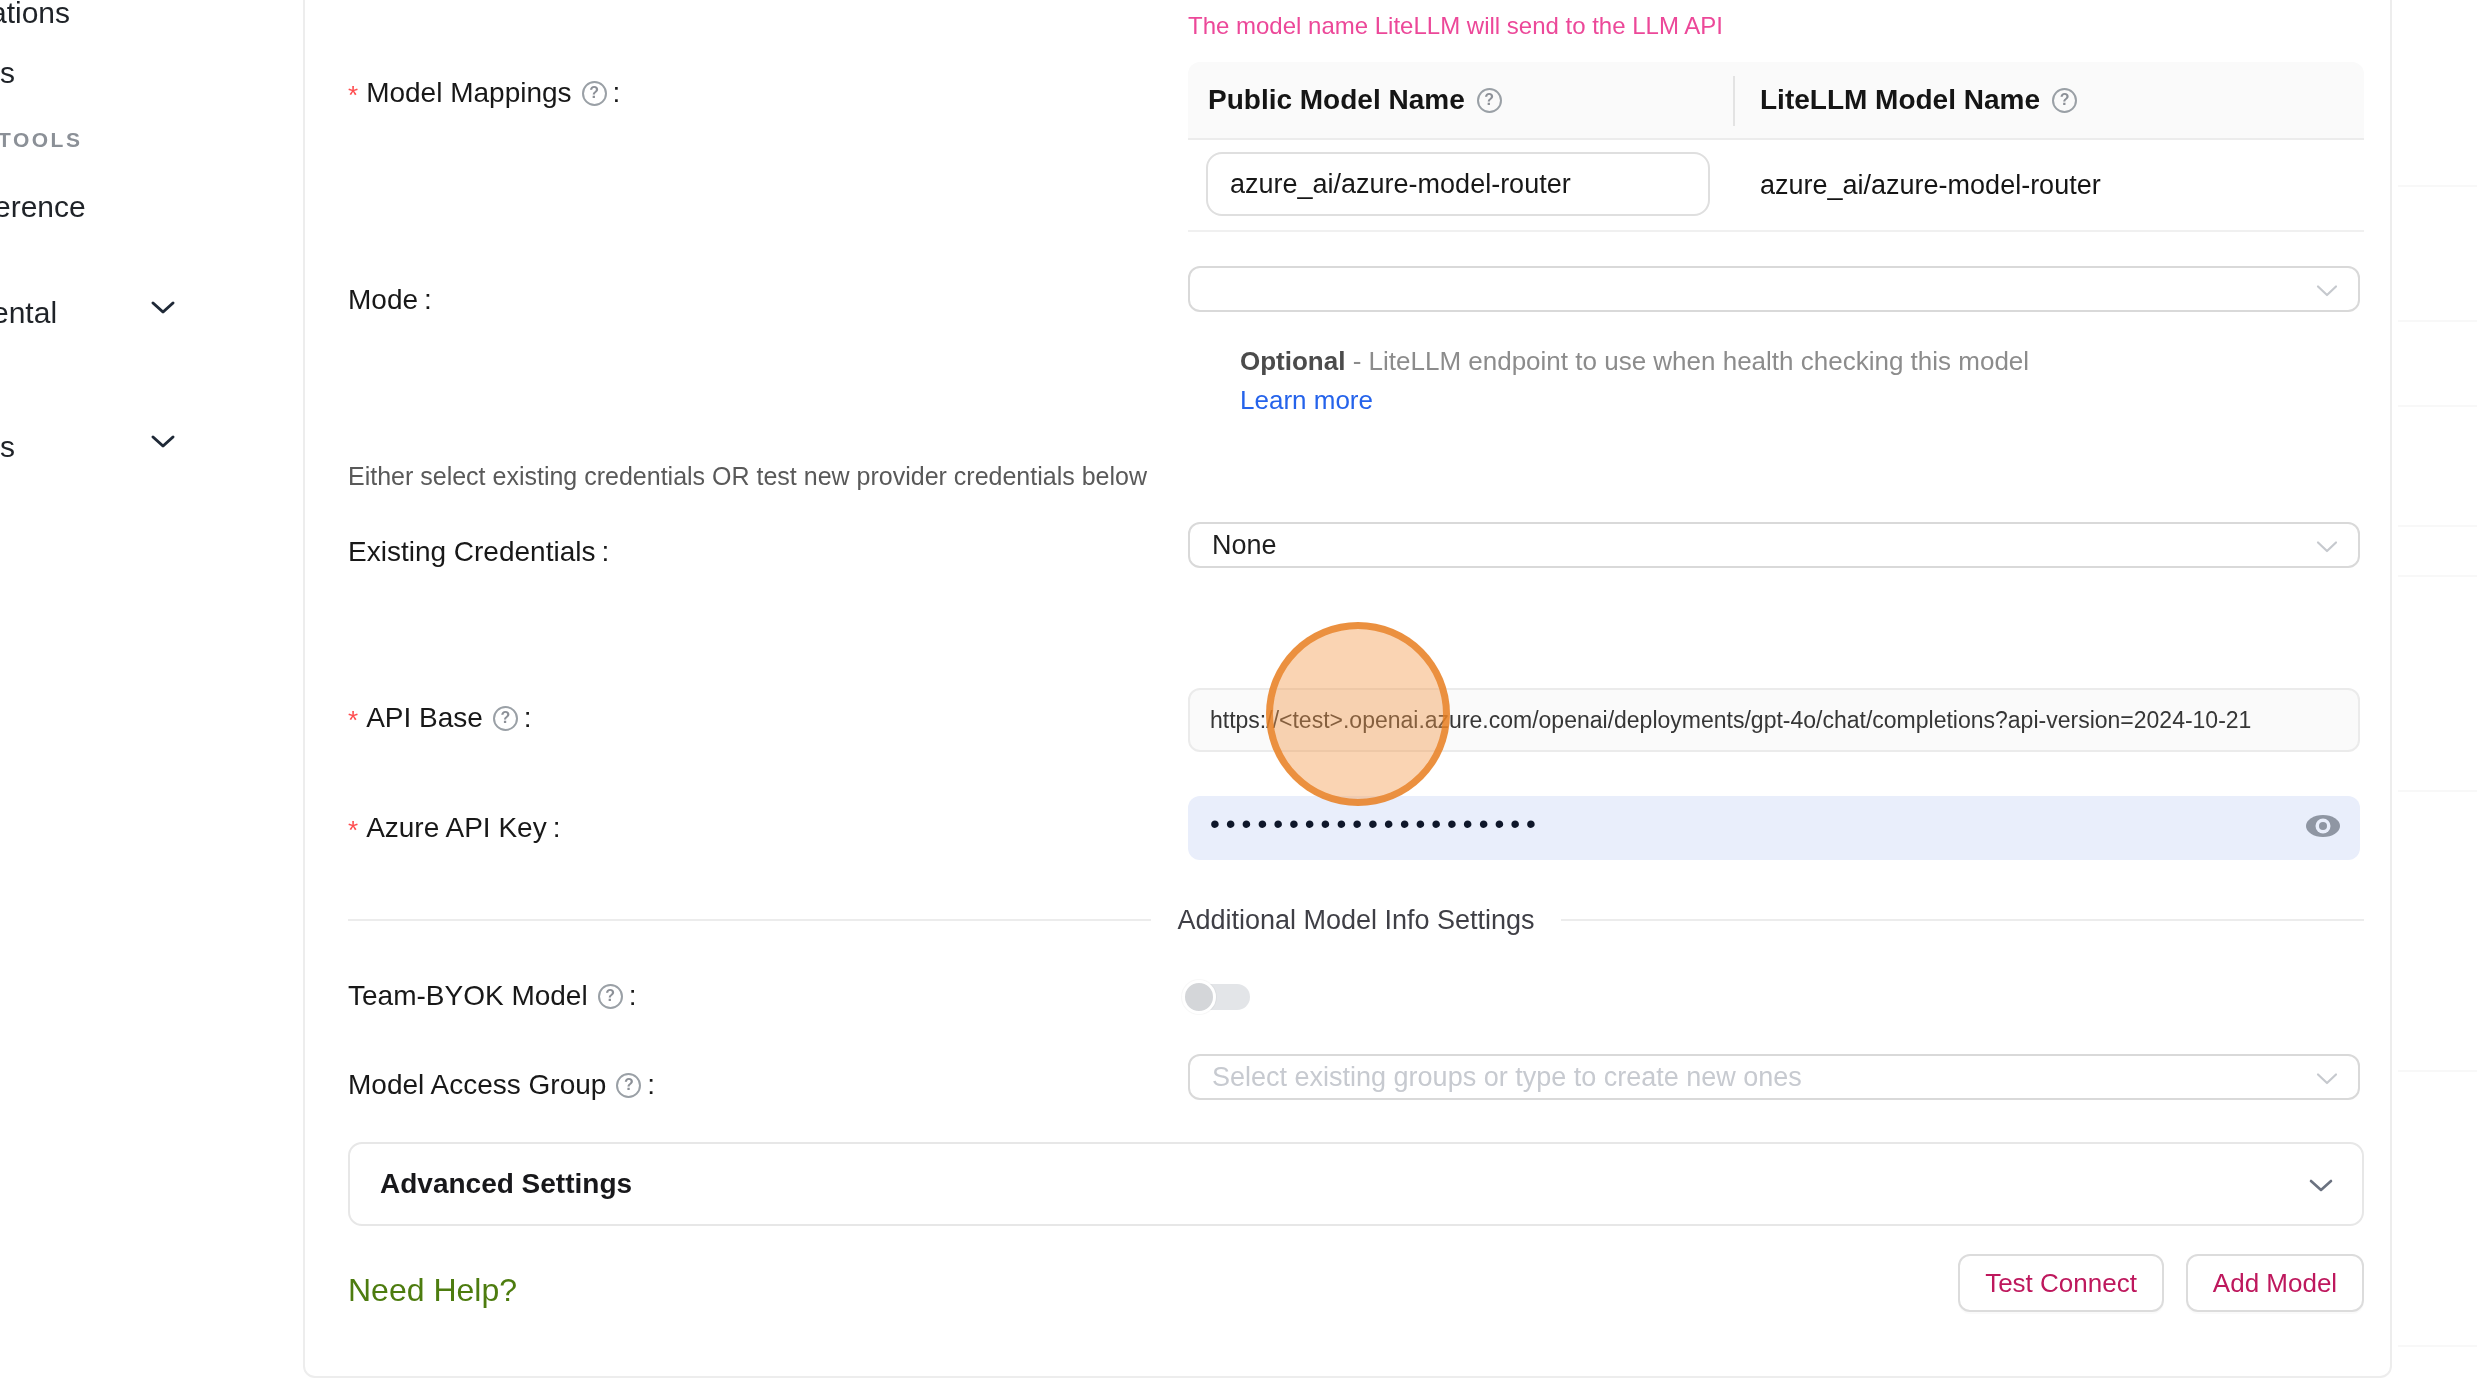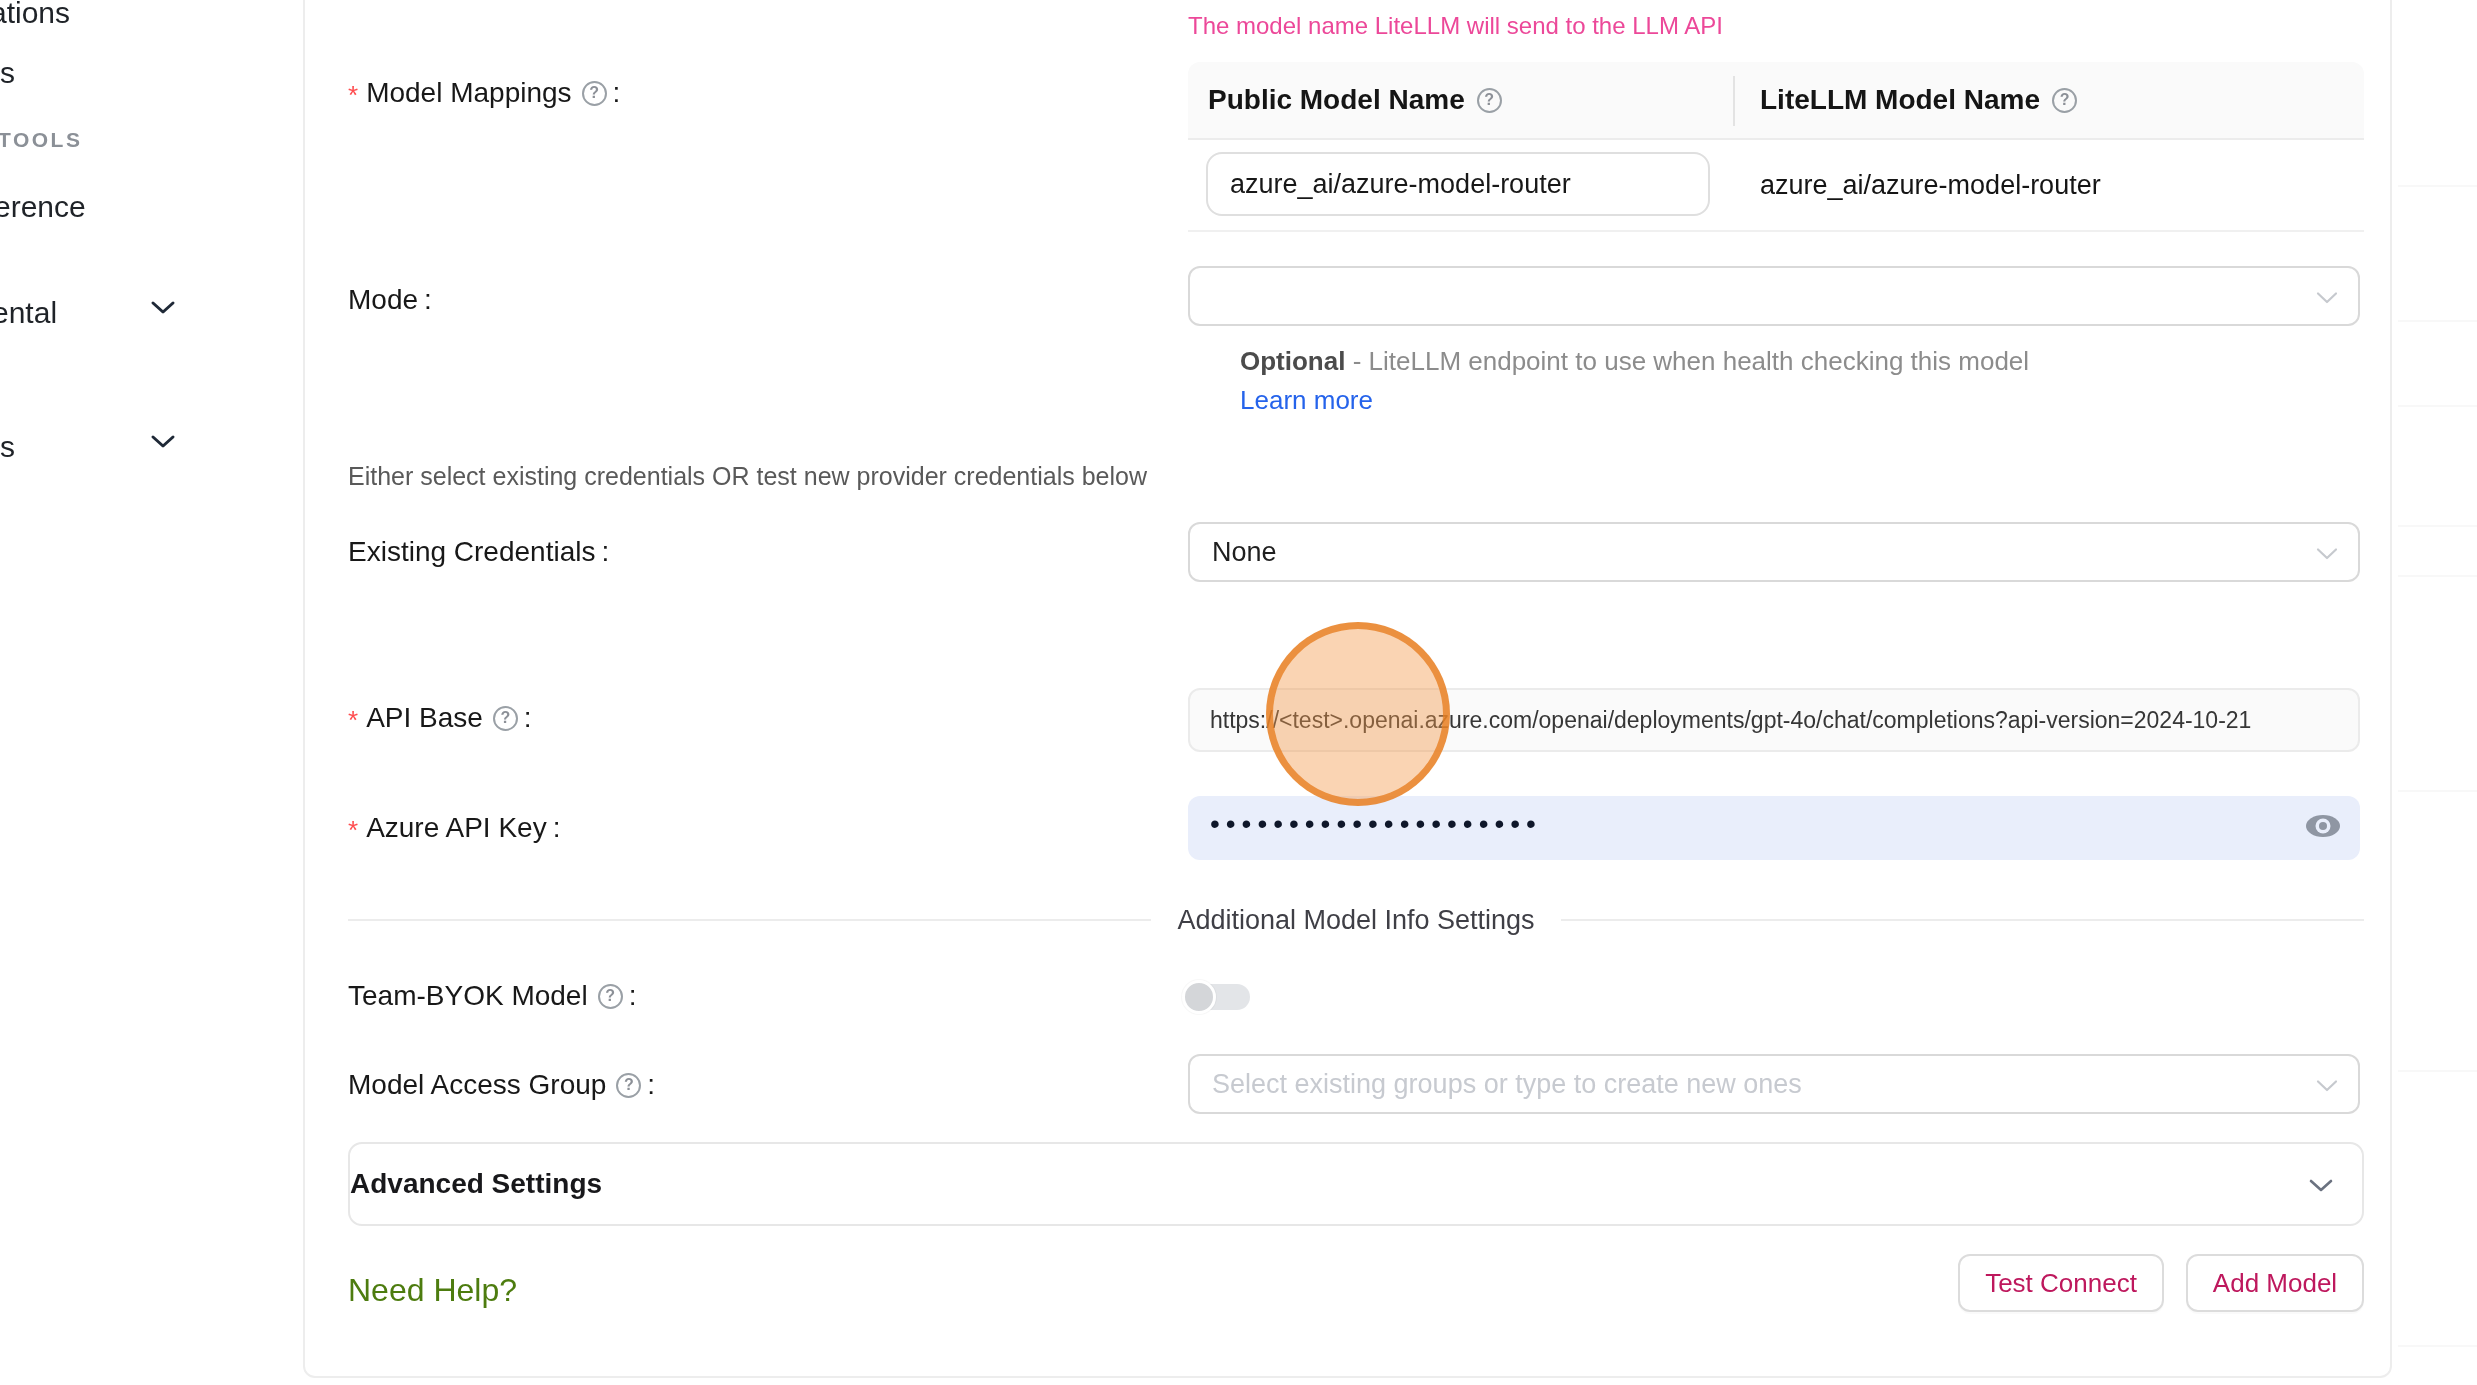--- a/index.html
+++ b/index.html
@@ -26,21 +26,21 @@
   .tbl-head{position:absolute;left:1188px;top:62px;width:1176px;height:78px;background:#fafafa;
     border-radius:12px 12px 0 0;border-bottom:2px solid #ececec;box-sizing:border-box;}
   .tbl-head .h1{position:absolute;left:20px;top:0;height:76px;display:flex;align-items:center;gap:12px;font-size:28px;font-weight:600;color:#151515;}
   .tbl-head .h2{position:absolute;left:572px;top:0;height:76px;display:flex;align-items:center;gap:12px;font-size:28px;font-weight:600;color:#151515;}
   .tbl-head .vdiv{position:absolute;left:545px;top:14px;width:2px;height:50px;background:#e3e3e3;}
   .tbl-row{position:absolute;left:1188px;top:140px;width:1176px;height:92px;border-bottom:2px solid #f0f0f0;box-sizing:border-box;}
   .map-input{position:absolute;left:18px;top:12px;width:504px;height:64px;border:2px solid #dfdfdf;border-radius:16px;
     font-family:"Liberation Sans",sans-serif;font-size:27px;color:#181818;padding:0 22px;box-sizing:border-box;background:#fff;outline:none;}
   .map-value{position:absolute;left:572px;top:0;height:90px;display:flex;align-items:center;font-size:27px;color:#151515;}
   
-  .select{position:absolute;left:1188px;width:1172px;height:60px;border:2px solid #d9d9d9;border-radius:12px;background:#fff;
+  .select{position:absolute;left:1188px;width:1172px;height:46px;border:2px solid #d9d9d9;border-radius:12px;background:#fff;
     display:flex;align-items:center;padding:0 60px 0 22px;font-size:27px;color:#1f1f1f;box-sizing:border-box;}
   .select .chev{position:absolute;right:20px;top:50%;transform:translateY(-50%);}
   .placeholder{color:#c7cad0;}
   .ro-input{position:absolute;left:1188px;top:688px;width:1172px;height:64px;background:#fafafa;border:2px solid #ebebeb;border-radius:12px;
     display:flex;align-items:center;padding:0 20px;font-size:23px;color:#363636;box-sizing:border-box;white-space:nowrap;overflow:hidden;}
   .key-input{position:absolute;left:1188px;top:796px;width:1172px;height:64px;background:#e9eefb;border-radius:12px;
     display:flex;align-items:center;padding:0 64px 0 22px;box-sizing:border-box;}
   .key-mask{font-size:28px;letter-spacing:6px;color:#0f172a;line-height:1;position:relative;top:-4px;}
   .eye{position:absolute;right:18px;top:50%;transform:translateY(-50%);cursor:pointer;}
   
@@ -53,21 +53,21 @@
   .divider .line{flex:1;height:2px;background:#ececec;}
   .divider .txt{padding:0 20px;font-size:24px;color:#8c8c8c;}
   .divider.section .txt{font-size:27px;color:#3f3f46;padding:0 26px;}
   
   .toggle{position:absolute;left:1182px;top:980px;width:68px;height:34px;cursor:pointer;}
   .toggle .track{position:absolute;left:10px;right:0;top:4px;height:26px;border-radius:13px;background:#e3e5e8;}
   .toggle .knob{position:absolute;left:0;top:0;width:34px;height:34px;border-radius:50%;background:#d4d6d9;
     border:3px solid #fff;box-sizing:border-box;box-shadow:0 0 0 1px rgba(0,0,0,0.03);}
   
   .advanced{position:absolute;left:348px;top:1142px;width:2016px;height:84px;border:2px solid #e7e7e7;border-radius:14px;background:#fff;
-    display:flex;align-items:center;box-sizing:border-box;font-size:28px;font-weight:700;color:#18181b;cursor:pointer;}
+    display:flex;align-items:center;padding-left:30px;box-sizing:border-box;font-size:28px;font-weight:700;color:#18181b;cursor:pointer;}
   .advanced .chev{position:absolute;right:28px;top:50%;transform:translateY(-50%);}
   .need-help{position:absolute;left:348px;top:1272px;font-size:32px;color:#4d7c0f;cursor:pointer;}
   .btn{position:absolute;top:1254px;height:58px;border:2px solid #dcdcdc;border-radius:12px;background:#fff;
     display:flex;align-items:center;justify-content:center;font-size:26px;color:#be185d;box-sizing:border-box;
     cursor:pointer;box-shadow:0 2px 0 rgba(0,0,0,0.02);}
   .btn-test{left:1958px;width:206px;}
   .btn-add{left:2186px;width:178px;}
   
   .click-circle{position:absolute;left:1266px;top:622px;width:184px;height:184px;border-radius:50%;
     background:rgba(242,153,74,0.42);border:7px solid rgba(231,126,34,0.8);box-sizing:border-box;z-index:50;pointer-events:none;}

